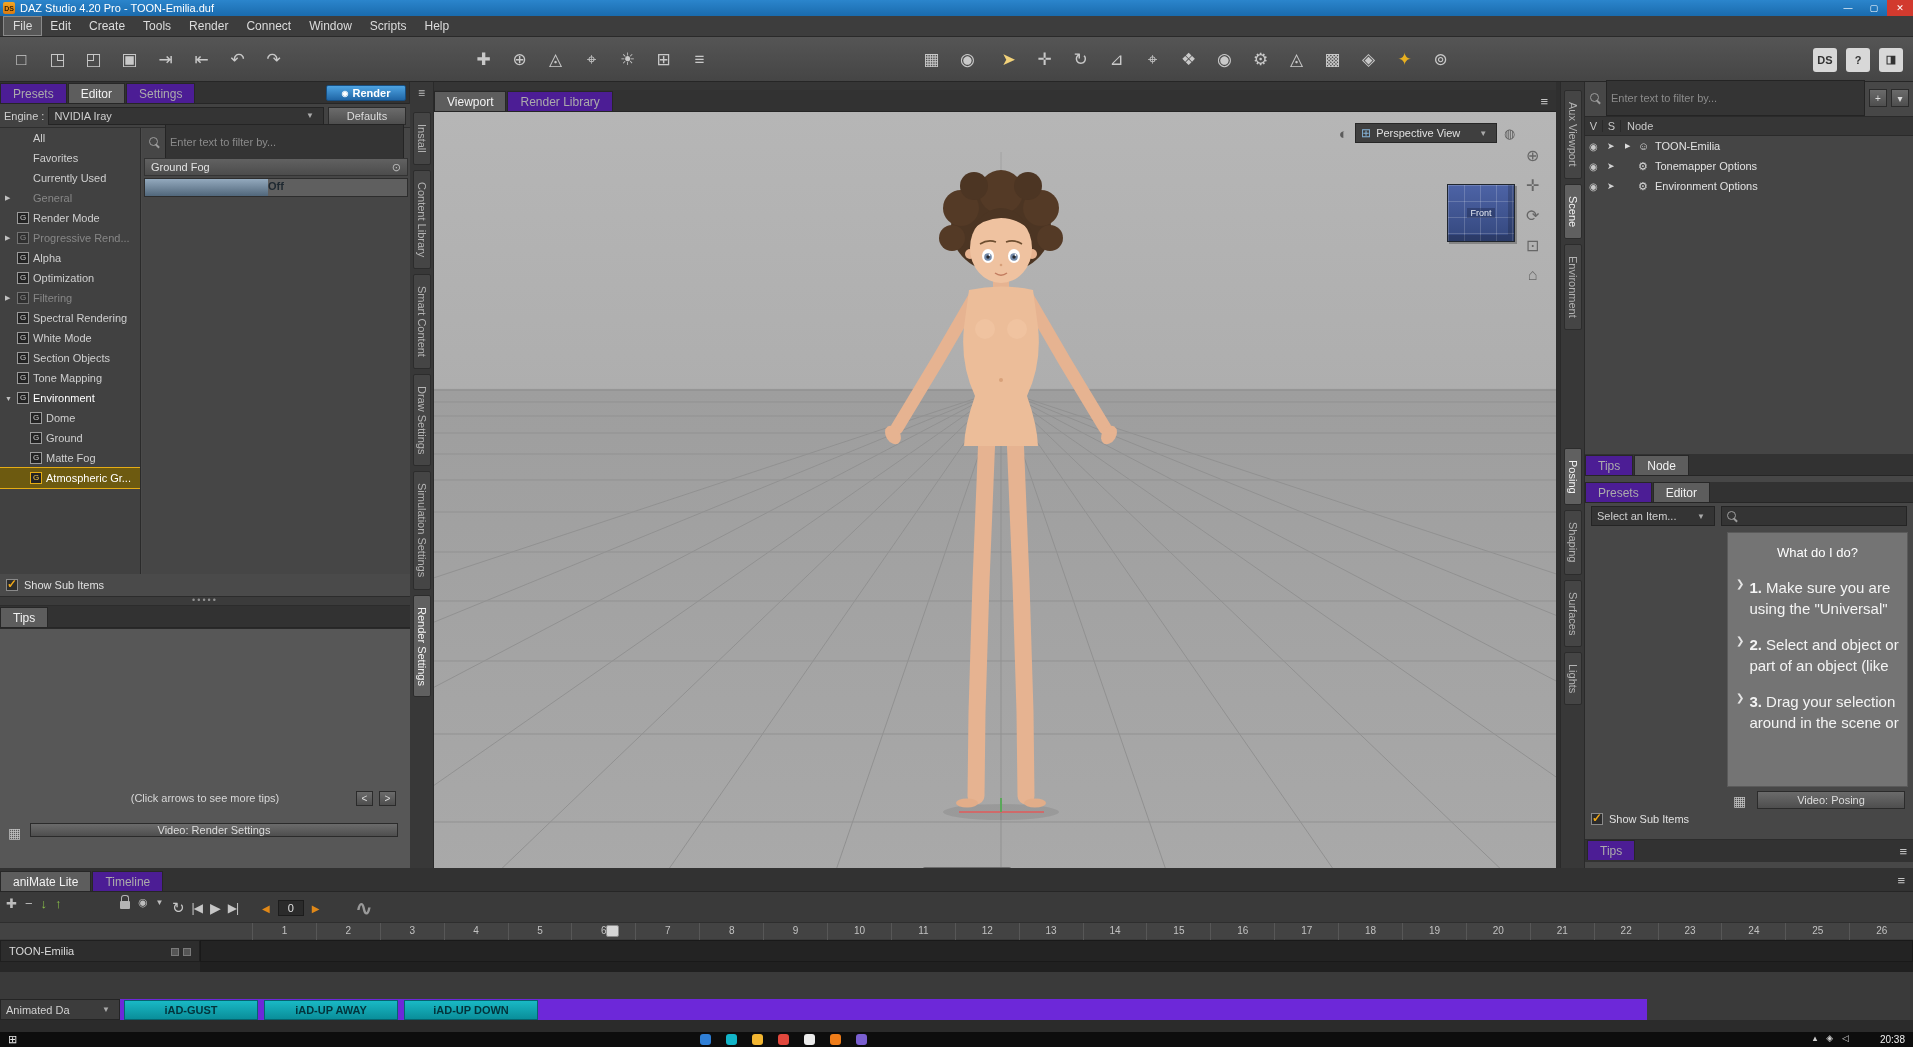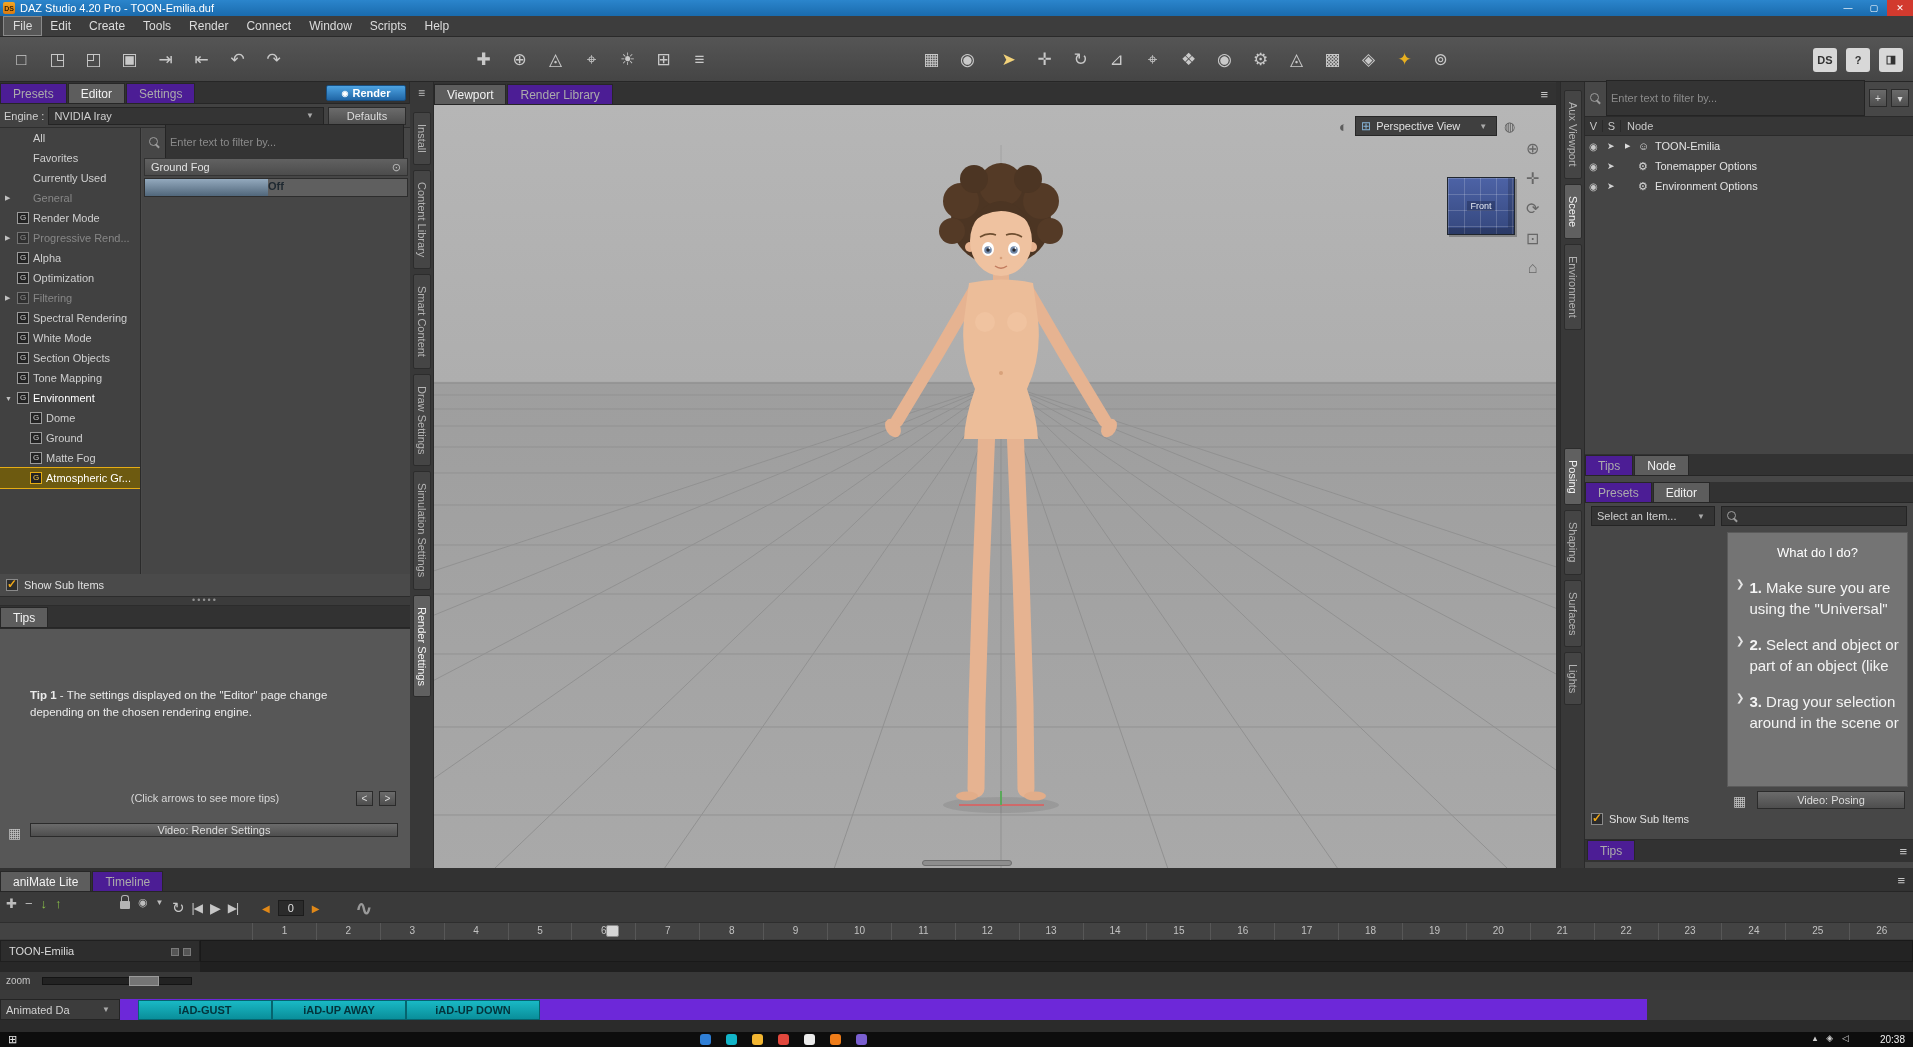--- a/index.html
+++ b/index.html
@@ -92,21 +92,21 @@
   
   .vstrip { top:0; height:786px; background:#383838; display:flex; flex-direction:column; align-items:center; }
   #left-strip { left:410px; width:24px; border-right:1px solid #2a2a2a; }
   #right-strip { left:1560px; width:25px; border-left:1px solid #2a2a2a; border-right:1px solid #2a2a2a; }
   .strip-menu { height:18px; margin:4px 0 8px; color:#bdbdbd; font-size:12px; }
   .vtabs { display:flex; flex-direction:column; gap:5px; align-items:center; }
   .vtab { writing-mode:vertical-rl; background:#454545; border:1px solid #2c2c2c; color:#b4b4b4; font-size:11px; padding:11px 2px; border-radius:2px; white-space:nowrap; }
   .vtab.st-active { background:#606060; color:#f3f3f3; }
 
   
-  #viewport { left:434px; top:1px; width:1122px; height:786px; background:#333; }
+  #viewport { left:434px; top:8px; width:1122px; height:786px; background:#333; }
   #vp-tabs { height:22px; position:relative; }
   #vp-tabs .panel-menu { position:absolute; right:8px; top:4px; }
   .panel-menu { color:#c4c4c4; font-size:13px; }
   #vp-canvas { position:absolute; left:0; top:22px; width:1122px; height:764px; overflow:hidden;
      background:linear-gradient(180deg,#b6b6b6 0px,#aeaeae 276px,#9e9e9e 279px,#a9a9a9 764px); }
   #vp-canvas svg { display:block; }
   #view-dd-row { position:absolute; top:11px; left:905px; display:flex; align-items:center; gap:7px; }
   .orb-icon { font-size:15px; color:#5c5c5c; }
   #view-dd { width:142px; height:20px; background:#3f3f3f; border:1px solid #272727; display:flex; align-items:center; gap:5px; padding:0 5px; font-size:11px; color:#e0e0e0; }
   #view-dd .win-glyph { color:#86b4d8; font-size:12px; }
@@ -176,21 +176,21 @@
   .mini-sq { position:absolute; top:7px; width:8px; height:8px; background:#555; border:1px solid #7a7a7a; }
   #track-lane { position:absolute; left:200px; right:0; top:0; height:22px; background:#232323; border:1px solid #191919; }
   #tl-subtrack { position:absolute; left:0; top:94px; width:1913px; height:10px; background:#202020; }
   #tl-subtrack .head { position:absolute; left:0; width:200px; height:10px; background:#282828; }
   #zoom-row { position:absolute; left:0; top:104px; width:1913px; height:18px; background:#383838; }
   #zoom-row .zlabel { position:absolute; left:6px; top:3px; font-size:10px; color:#c4c4c4; }
   #zoom-groove { position:absolute; left:42px; top:5px; width:150px; height:8px; background:#222; border:1px solid #141414; }
   #zoom-handle { position:absolute; left:86px; top:-2px; width:30px; height:10px; background:#757575; border:1px solid #9a9a9a; }
   #clips-row { position:absolute; left:0; top:131px; width:1647px; height:21px; background:#6d28d9; display:flex; align-items:center; }
   #clip-source { width:120px; height:21px; background:#3c3c3c; border:1px solid #242424; display:flex; align-items:center; padding:0 5px; font-size:11px; color:#d2d2d2; }
-  .clips { display:flex; margin-left:18px;justify-content:space-between; }
+  .clips { display:flex; gap:6px; margin-left:4px;justify-content:space-between; }
   .clip-btn { width:134px; height:20px; background:linear-gradient(#19b9c5,#0a8e9a); border:1px solid #06646e; color:#03333b; font-size:11px; font-weight:bold; display:flex; align-items:center; justify-content:center; }
   #tl-footer { position:absolute; left:0; top:152px; width:1913px; height:12px; background:#2b2b2b; }
 
   
   #taskbar { top:1032px; left:0; width:1913px; height:15px; background:#0d0d0d; position:absolute; }
   #start-btn { position:absolute; left:8px; top:1px; color:#e8e8e8; font-size:11px; }
   #tb-apps { position:absolute; left:700px; top:0; height:15px; display:flex; align-items:center; gap:15px; }
   .tb-app { width:11px; height:11px; border-radius:3px; background:var(--c,#888); }
   #tb-tray { position:absolute; right:64px; top:1px; display:flex; gap:9px; color:#cfcfcf; font-size:9px; }
   #tb-clock { position:absolute; right:8px; top:2px; color:#efefef; font-size:10px; }
@@ -407,23 +407,20 @@
       <span class="chk on"></span>
       <span>Show Sub Items</span>
     </div>
 
     <div id="rs-splitter" class="abs">•••••</div>
 
     <div id="tips-tabrow" class="tabrow abs">
       <span class="tab active">Tips</span>
     </div>
     <div id="tips-body" class="abs">
-      <div id="tip-text">
-        <b>Tip 1</b><span> - The settings displayed on the "Editor" page change depending on the chosen rendering engine.</span>
-      </div>
       <div id="tips-nav">
         <div class="hint">(Click arrows to see more tips)</div>
         <div class="navbtns">
           <button class="btn">&lt;</button>
           <button class="btn">&gt;</button>
         </div>
       </div>
       <div id="video-row-left">
         <span class="film-icon">▦</span>
         <button id="video-rs-btn" class="btn">Video: Render Settings</button>
@@ -714,26 +711,20 @@
     <div id="track-label">
       <span>TOON-Emilia</span>
       <span class="mini-sq" style="right:20px"></span>
       <span class="mini-sq" style="right:8px"></span>
     </div>
     <div id="track-lane"></div>
   </div>
   <div id="tl-subtrack">
       <div class="head"></div>
     </div>
-  <div id="zoom-row">
-    <span class="zlabel">zoom</span>
-    <div id="zoom-groove">
-      <div id="zoom-handle"></div>
-    </div>
-  </div>
   <div id="clips-row">
     <div id="clip-source">
       <span>Animated Da</span>
       <span class="caret">▼</span>
     </div>
     <div class="clips">
         <button class="clip-btn">iAD-GUST</button>
         <button class="clip-btn">iAD-UP AWAY</button>
         <button class="clip-btn">iAD-UP DOWN</button>
       </div>

